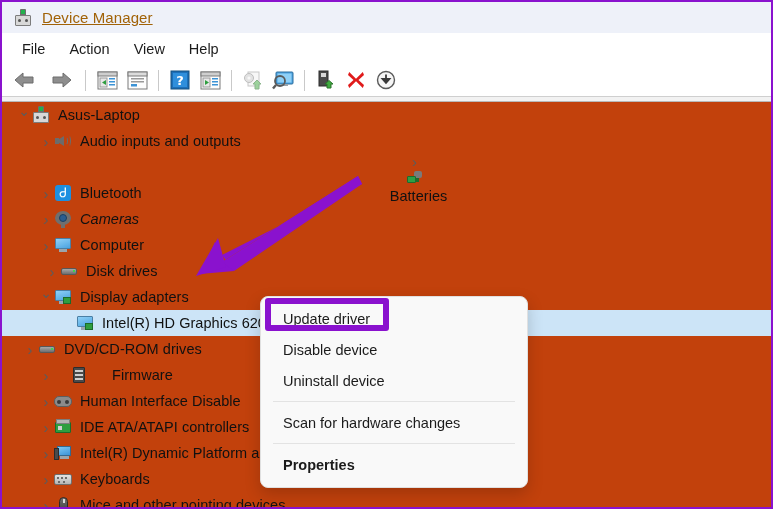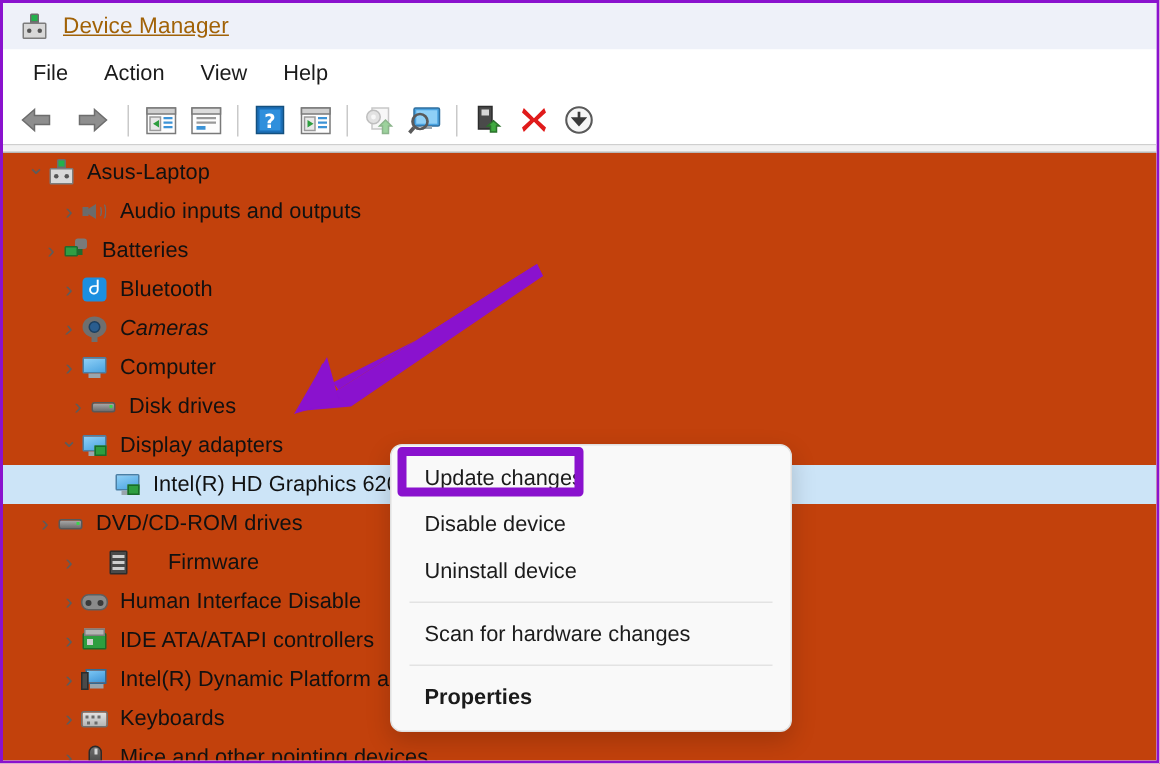--- a/index.html
+++ b/index.html
@@ -492,21 +492,21 @@
       <span class="chev collapsed"></span>
       <span class="tree-icon ic-speaker">
         <span class="box"></span>
           <span class="cone"></span>
           <span class="w1"></span>
           <span class="w2"></span>
       </span>
       <span class="tree-label">Audio inputs and outputs</span>
     </div>
 
-    <div class="tree-row" style="padding-left:24px;">
+    <div class="tree-row" style="padding-left:56px;flex-direction:column;">
       <span class="chev collapsed"></span>
       <span class="tree-icon ic-battery">
         <span class="plug"></span>
           <span class="cell"></span>
           <span class="cap"></span>
       </span>
       <span class="tree-label">Batteries</span>
     </div>
 
     <div class="tree-row" style="padding-left:36px;">
@@ -644,21 +644,21 @@
     <svg width="190" height="115" viewBox="0 0 190 115">
       <g>
         <path d="M176 6 L40 92 L33 72 L18 104 L52 101 L40 85 L180 14 Z" fill="#8a12ce"></path>
         <path d="M176 6 L40 92 L52 101 L180 14 Z" fill="#8a12ce"></path>
         <path d="M14 106 L36 68 L44 97 Z" fill="#8a12ce"></path>
       </g>
     </svg>
   </div>
 
   <div class="ctxmenu">
-    <div class="ctx-item">Update changes</div>
+    <div class="ctx-item">Update driver</div>
     <div class="ctx-item">Disable device</div>
     <div class="ctx-item">Uninstall device</div>
     <div class="ctx-sep"></div>
     <div class="ctx-item">Scan for hardware changes</div>
     <div class="ctx-sep"></div>
     <div class="ctx-item bold">Properties</div>
   </div>
 
   <div class="hl-box"></div>
 

